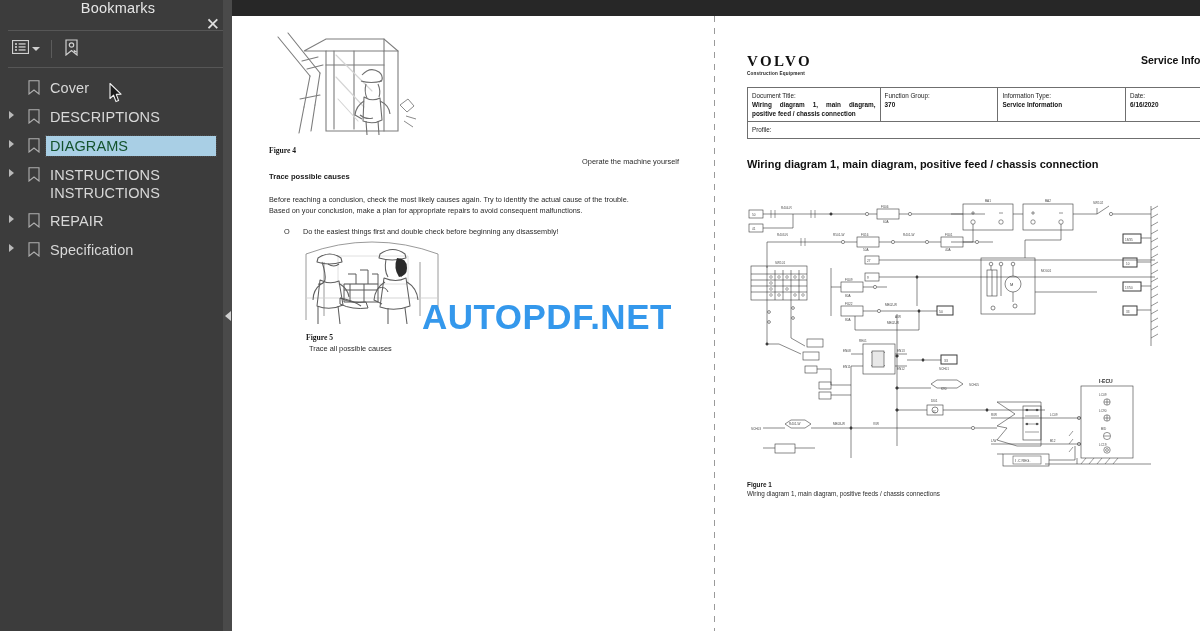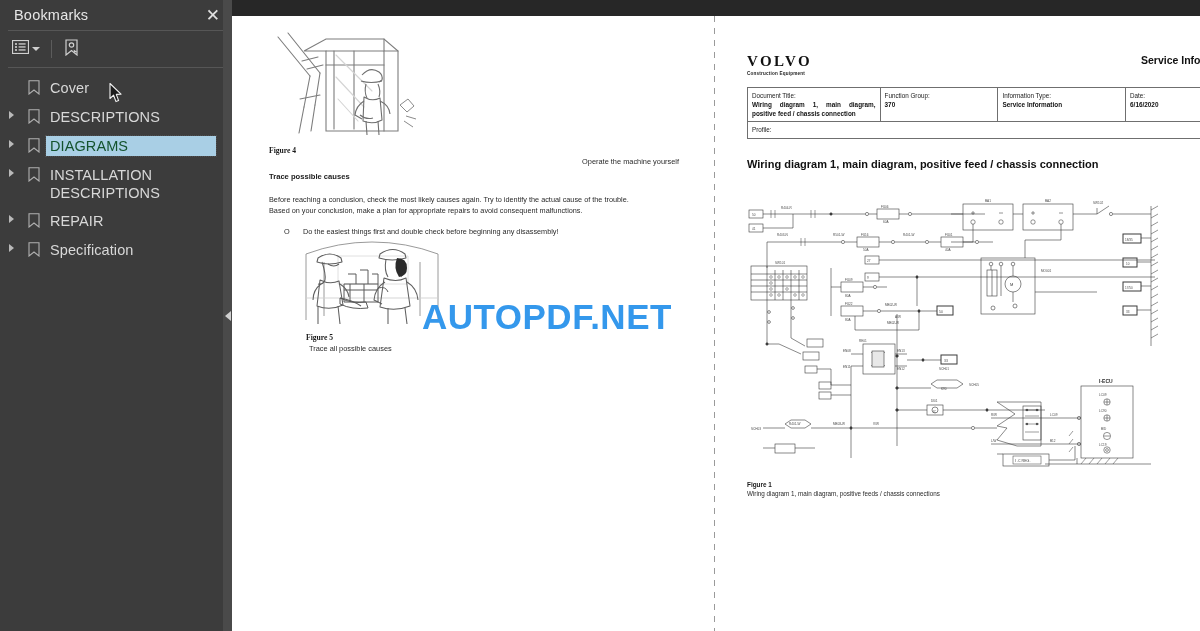--- a/index.html
+++ b/index.html
@@ -15,20 +15,21 @@
   .sidebar {
     width: 232px; height: 631px;
     background: #3c3c3c;
     color: #d4d4d4;
     position: relative;
     flex: 0 0 232px;
   }
   .sb-header {
     height: 30px; display: flex; align-items: center;
     padding: 0 10px 0 14px;
+    flex-direction: column;
   }
   .sb-title { font-size: 14.5px; color: #e6e6e6; letter-spacing: .2px; }
   .sb-close {
     margin-left: auto; font-size: 17px; color: #e0e0e0; line-height: 1;
     cursor: pointer; font-weight: 300; padding: 0 2px;
   }
   .sb-rule { height: 1px; background: #565656; margin: 0 8px; }
 
   .sb-toolbar {
     height: 36px; display: flex; align-items: center; gap: 0; padding-left: 8px;
@@ -226,21 +227,21 @@
 
       <div class="sb-item">
         <span class="sb-exp">
             <span class="chev"></span>
           </span>
         <span class="sb-bm">
           <svg width="12" height="15" viewBox="0 0 12 15" aria-hidden="true">
             <path d="M1 0.7 H11 V14 L6 10 L1 14 Z" fill="none" stroke="#b0b0b0" stroke-width="1.1"></path>
           </svg>
         </span>
-        <span class="sb-label" style="max-width:150px">INSTALLATION DESCRIPTIONS</span>
+        <span class="sb-label" style="max-width:150px">INSTRUCTIONS INSTRUCTIONS</span>
       </div>
 
       <div class="sb-item">
         <span class="sb-exp">
             <span class="chev"></span>
           </span>
         <span class="sb-bm">
           <svg width="12" height="15" viewBox="0 0 12 15" aria-hidden="true">
             <path d="M1 0.7 H11 V14 L6 10 L1 14 Z" fill="none" stroke="#b0b0b0" stroke-width="1.1"></path>
           </svg>

